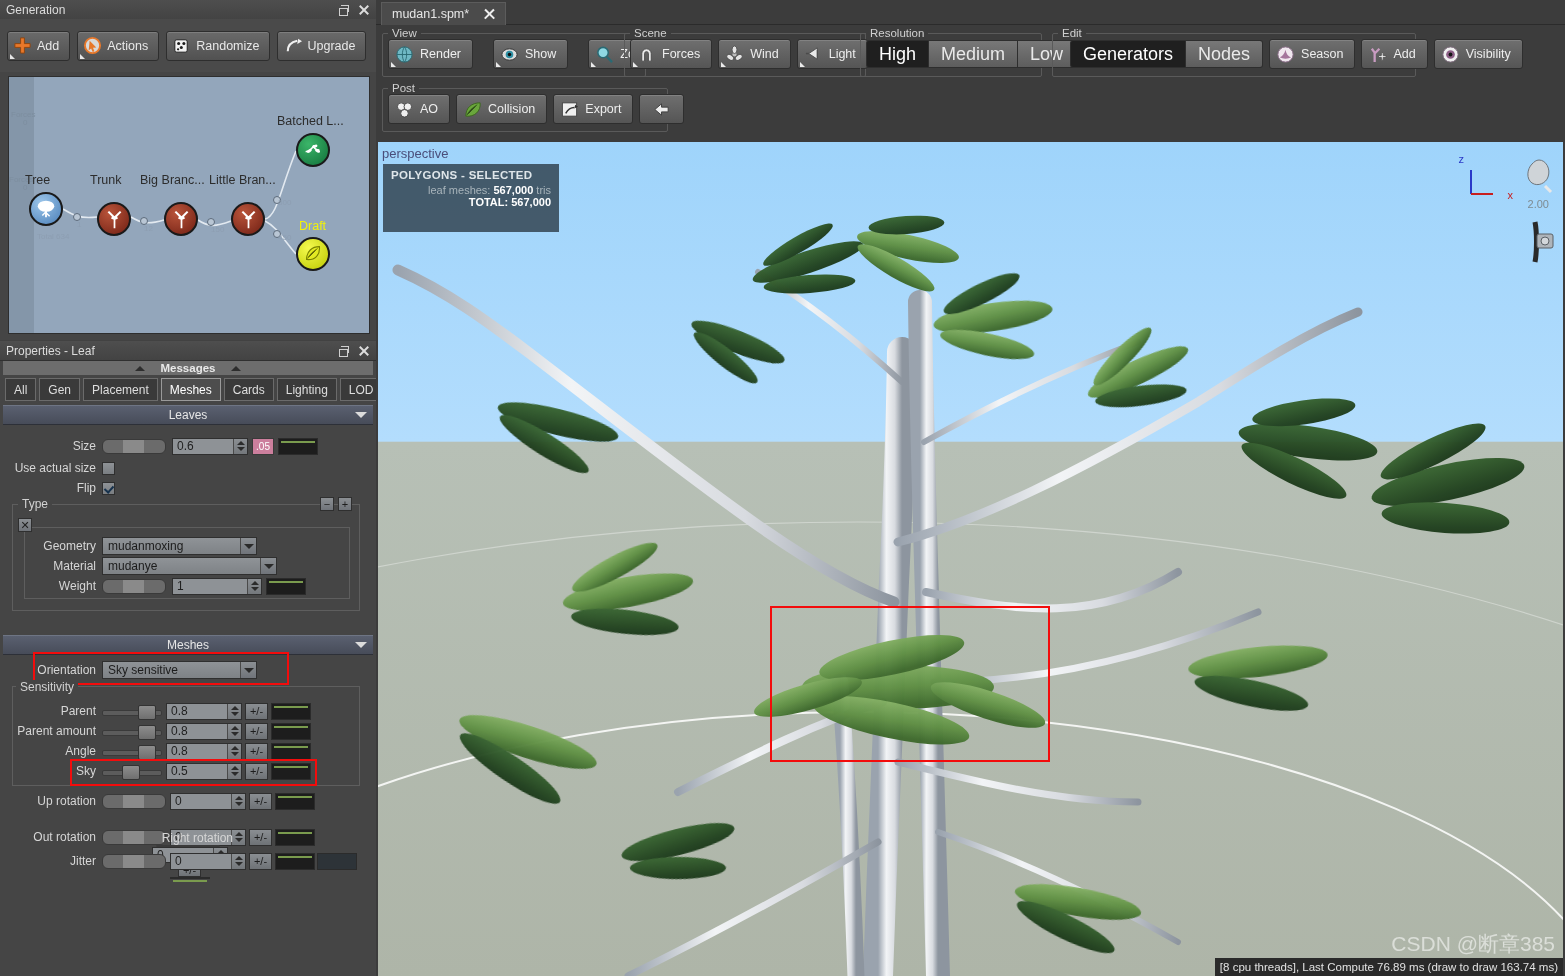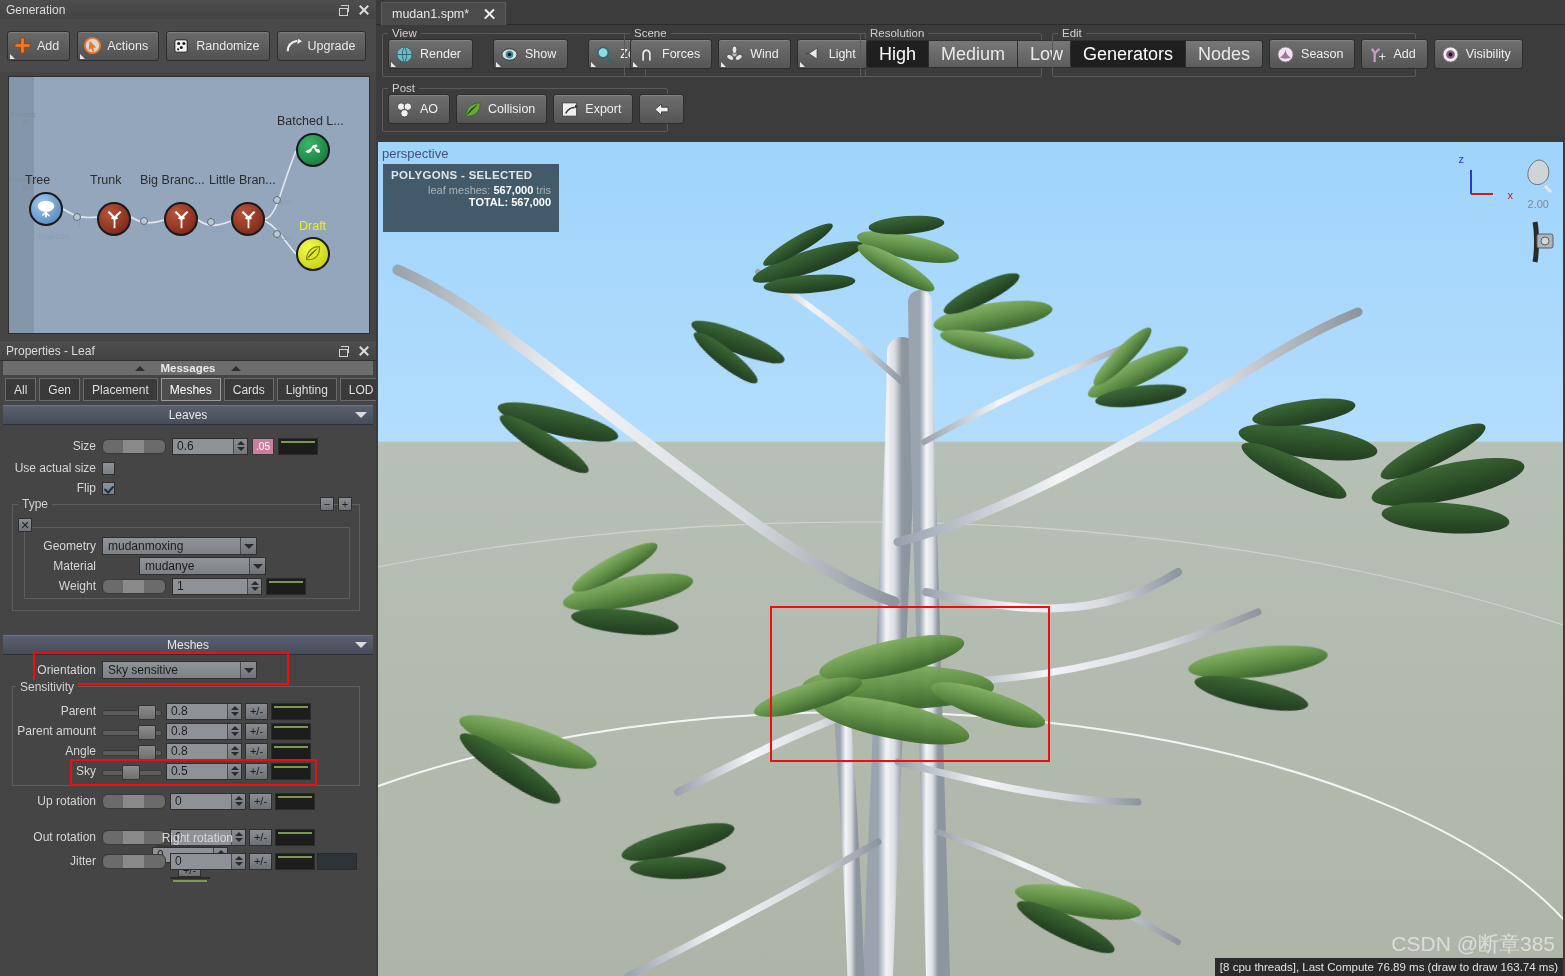--- a/index.html
+++ b/index.html
@@ -325,21 +325,21 @@
         <div class="rlab" style="width:96px;">Geometry</div>
         <div class="combo" style="width:155px;">
           <span>mudanmoxing</span>
           <span class="cbtn">
               <span class="tri"></span>
             </span>
         </div>
       </div>
       <div class="row" style="position:absolute;left:0;top:215px;width:376px;">
         <div class="rlab" style="width:96px;">Material</div>
-        <div class="combo" style="width:127px;margin-left:37px;">
+        <div class="combo" style="width:175px;">
           <span>mudanye</span>
           <span class="cbtn">
               <span class="tri"></span>
             </span>
         </div>
       </div>
       <div class="row" style="position:absolute;left:0;top:235px;width:376px;">
         <div class="rlab" style="width:96px;">Weight</div>
         <div class="seg" style="width:62px;"></div>
         <div class="spin" style="width:90px;margin-left:6px;">

